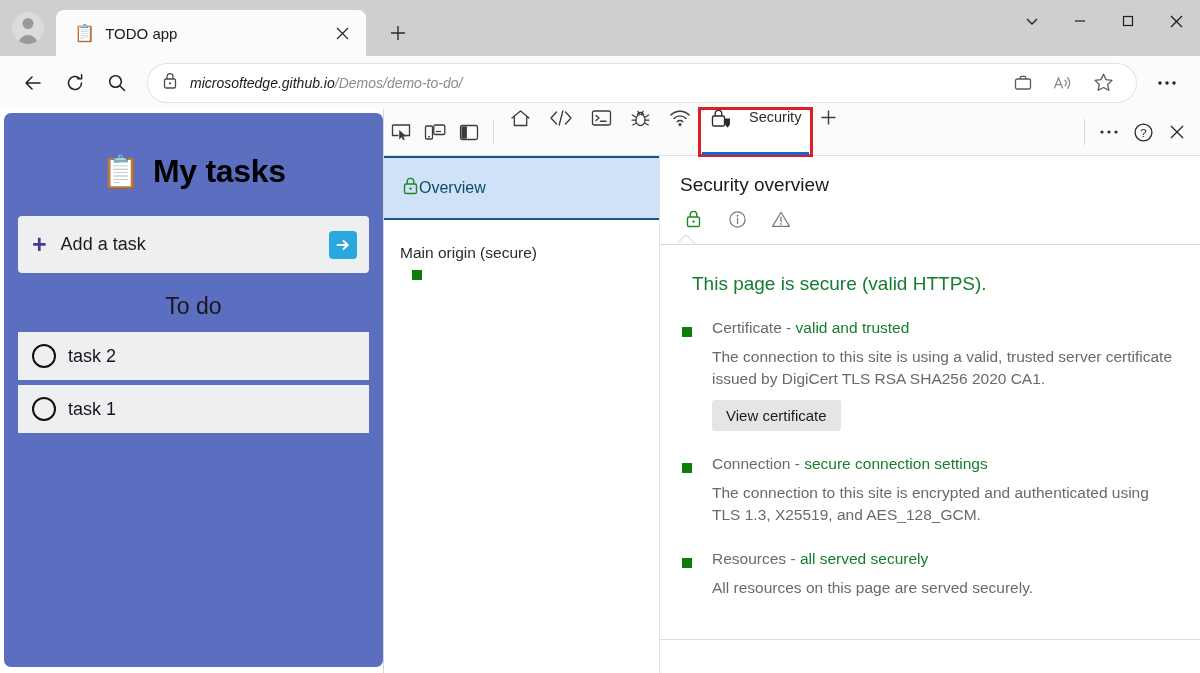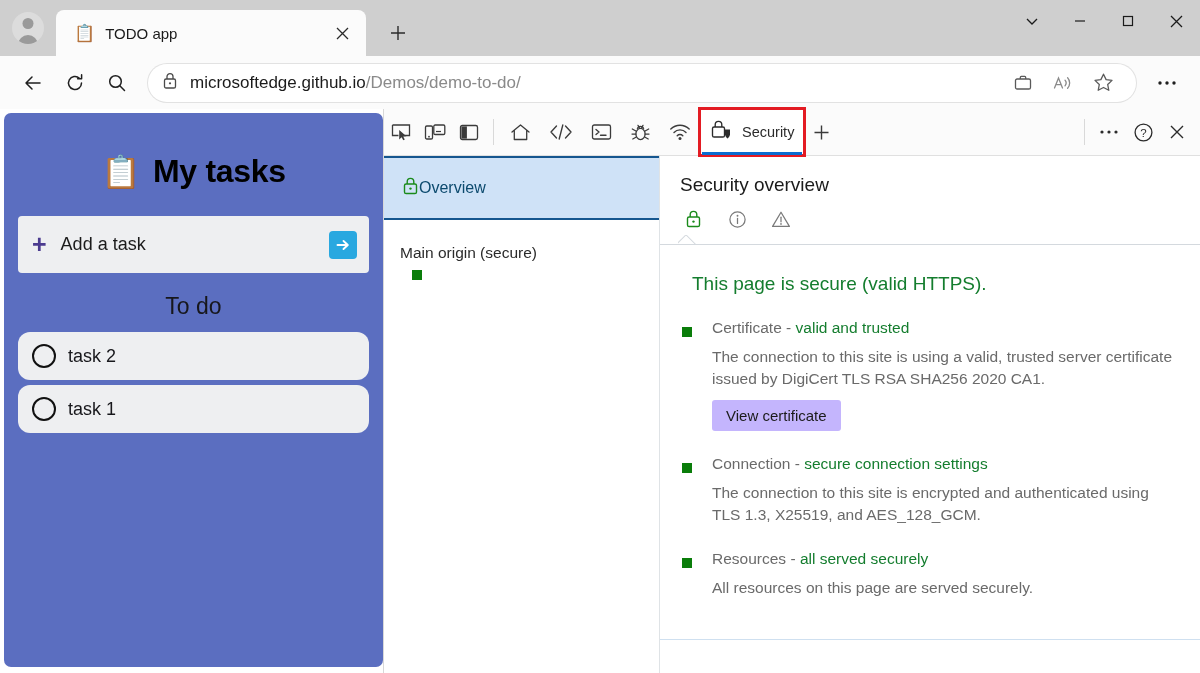--- a/index.html
+++ b/index.html
@@ -65,21 +65,21 @@
   .nav-icon-btn {
     width: 38px; height: 38px; border-radius: 6px;
     display: flex; align-items: center; justify-content: center; color: #1f1f1f;
     flex: 0 0 38px;
   }
   .omnibox {
     flex: 1; height: 38px; background: #ffffff; border-radius: 19px;
     display: flex; align-items: center; padding: 0 14px; gap: 12px;
     margin: 0 8px; box-shadow: 0 0 0 1px #e2e2e2;
   }
-  .omnibox-url { font-size: 17px; color: #1b1b1b; white-space: nowrap; }
+  .omnibox-url { font-size: 14px; color: #1b1b1b; white-space: nowrap; font-style: italic; }
   .omnibox-url .path { color: #8a8a8a; }
   .omni-actions { display: flex; align-items: center; gap: 2px; margin-left: auto; }
 
   
   .content { height: 564px; display: flex; background: #ffffff; }
 
   
   .page-pane {
     width: 383px; flex: 0 0 383px; background: #ffffff;
     padding: 4px 0 6px 4px;
@@ -101,21 +101,21 @@
   .add-plus { font-size: 25px; color: #4b3b8f; font-weight: bold; line-height: 1; }
   .add-label { font-size: 18px; color: #1b1b1b; flex: 1; }
   .add-submit {
     width: 28px; height: 28px; background: #29a8e0; border-radius: 4px;
     display: flex; align-items: center; justify-content: center; color: #ffffff;
   }
   .todo-section-label {
     text-align: center; font-size: 23px; color: #17171b; margin: 20px 0 12px 0;
   }
   .task-row {
-    background: #eeeff1; border-radius: 12px; height: 48px; margin-bottom: 5px;
+    background: #eeeff1; border-radius: 0; height: 48px; margin-bottom: 5px;
     display: flex; align-items: center; padding: 0 14px; gap: 12px;
   }
   .task-check {
     width: 24px; height: 24px; border: 2.5px solid #111111; border-radius: 50%;
     flex: 0 0 24px;
   }
   .task-label { font-size: 18px; color: #17171b; }
 
   
   .devtools {
@@ -125,21 +125,21 @@
   .dt-toolbar {
     height: 47px; background: #fbfbfb; border-bottom: 1px solid #e0e0e0;
     display: flex; align-items: stretch;
   }
   .dt-btn {
     width: 34px; display: flex; align-items: center; justify-content: center;
     color: #3b3b3b;
   }
   .dt-sep { width: 1px; background: #d9d9d9; margin: 10px 7px; }
   .dt-tab {
-    display: flex; align-items: center; gap: 10px; padding: 0 10px;
+    display: flex; align-items: flex-start; gap: 17px; padding: 0 10px;
     font-size: 14.5px; color: #2b2b2b; position: relative;
   }
   .dt-tab.icon-only { padding: 0 9px; }
   .dt-tab.active::after {
     content: ""; position: absolute; left: 2px; right: 2px; bottom: 0; height: 3px;
     background: #0a6cd0;
   }
   .dt-tab.annotated {
     outline: 3px solid #e31b23; outline-offset: -1px; background: #ffffff;
   }
@@ -190,21 +190,21 @@
   .sec-bullet {
     width: 10px; height: 10px; background: #0a7d0a; flex: 0 0 10px; margin: 8px 20px 0 0;
   }
   .sec-block-body { flex: 1; min-width: 0; }
   .sec-block-title { font-size: 15.5px; color: #6a6a6a; }
   .sec-block-title .status { color: #147d2e; }
   .sec-block-desc {
     font-size: 15.5px; color: #6a6a6a; line-height: 1.42; padding-top: 9px; max-width: 470px;
   }
   .view-cert-btn {
-    margin-top: 10px; background: #c4b5fd; border: none; border-radius: 3px;
+    margin-top: 10px; background: #e5e5e5; border: none; border-radius: 3px;
     padding: 7px 14px; font-size: 15px; color: #1b1b1b;
     font-family: "Liberation Sans", sans-serif;
   }
   .sec-bottom-divider {
     height: 1px; background: #cfe0f0; margin: 0 0 0 0; position: absolute; left: 0; right: 0; bottom: 33px;
   }
 </style>
 </head>
 <body>
 

